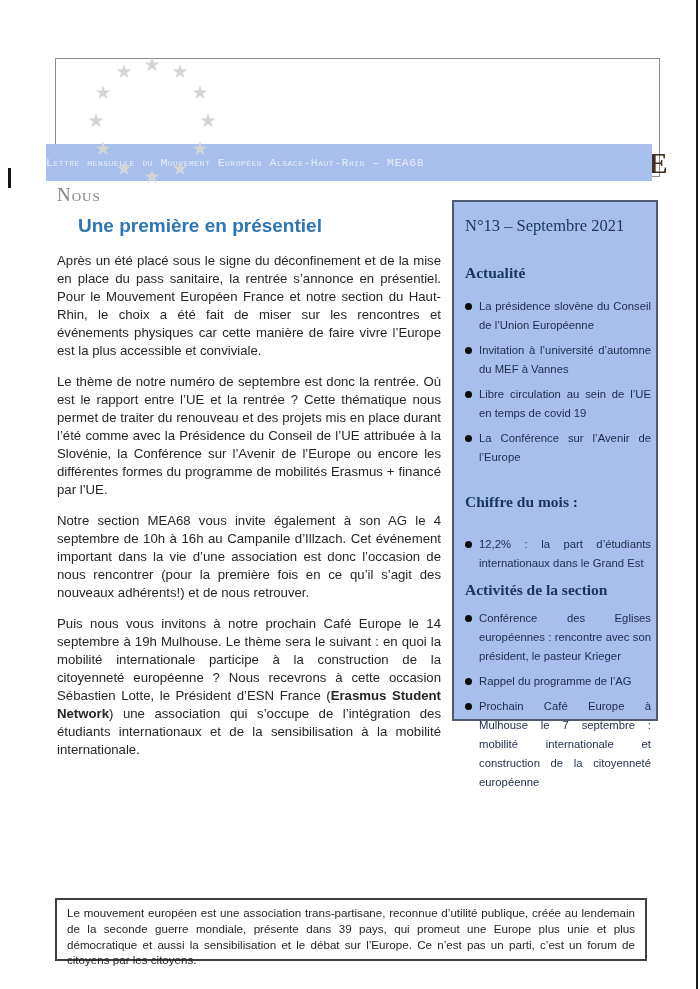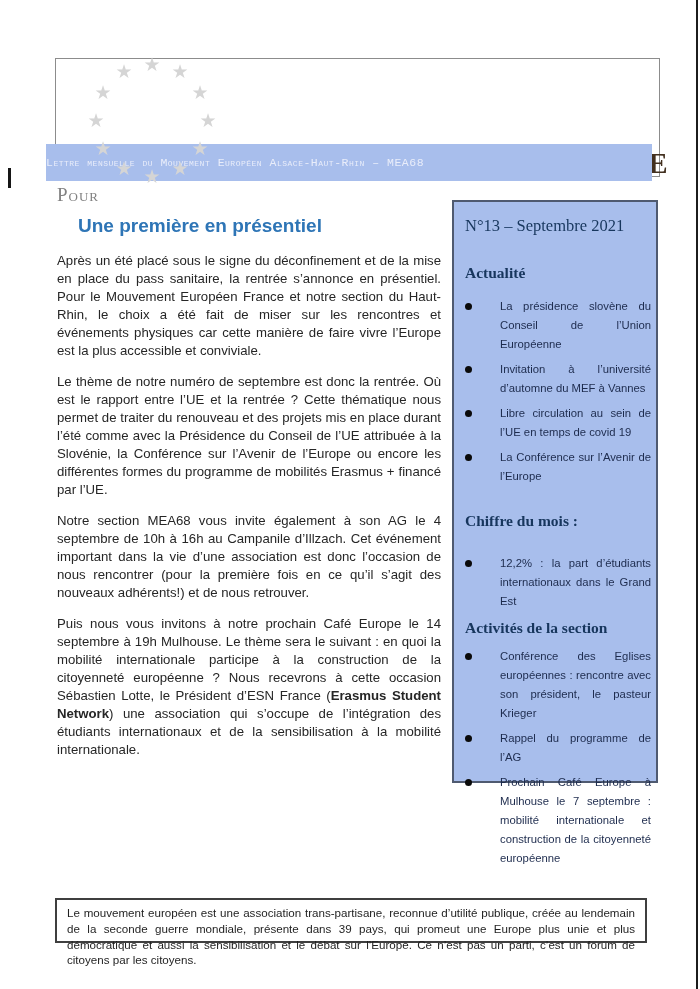--- a/index.html
+++ b/index.html
@@ -25,33 +25,33 @@
 
   
   .edito-label{position:absolute;left:57px;top:184px;font-family:"Liberation Serif",serif;
                font-variant:small-caps;font-size:19px;color:#818181;letter-spacing:1px;}
   .headline{position:absolute;left:78px;top:215px;font-size:19px;font-weight:bold;color:#2e75b6;}
   .article{position:absolute;left:57px;top:252px;width:384px;}
   .article p{margin:0 0 13px 0;font-size:13.2px;line-height:18px;text-align:justify;color:#262626;}
   .article b{font-weight:bold;}
 
   
-  .sidebar{position:absolute;left:452px;top:200px;width:206px;height:583px;box-sizing:border-box;
+  .sidebar{position:absolute;left:452px;top:200px;width:206px;height:521px;box-sizing:border-box;
            background:#a8beec;border:2px solid #4f5a70;padding:14px 5px 8px 11px;}
   .issue{font-family:"Liberation Serif",serif;font-size:16.5px;color:#17365d;margin-bottom:24px;}
   .side-heading{font-family:"Liberation Serif",serif;font-weight:bold;font-size:15.5px;color:#17365d;margin-top:28px;}
   .h-act{margin-bottom:15px;}
   .h-chiffre{margin-top:26px;margin-bottom:24px;font-family:Liberation Serif, serif;}
   .h-activites{margin-top:8px;margin-bottom:10px;}
-  .side-item{display:flex;gap:28px;margin-bottom:6px;}
+  .side-item{display:flex;gap:7px;margin-bottom:6px;}
   .bullet{width:7px;height:7px;border-radius:50%;background:#0a0a0a;flex:none;margin-top:6px;}
   .side-item .txt{font-size:11.3px;line-height:19px;color:#1d2b4d;text-align:justify;flex:1;}
 
   
-  .footer-box{position:absolute;left:55px;top:898px;width:592px;height:45px;box-sizing:border-box;
+  .footer-box{position:absolute;left:55px;top:898px;width:592px;height:63px;box-sizing:border-box;
               border:2px solid #3f3f3f;background:#fff;padding:5px 10px;}
   .footer-box .txt{font-size:11.6px;line-height:15.8px;text-align:justify;color:#1f1f1f;}
 </style>
 </head>
 <body>
 
 <div class="edge-right"></div>
 <div class="edge-tick"></div>
 
 <div class="header-box">
@@ -68,21 +68,21 @@
   <span style="left:200px;top:148px;">★</span>
   <span style="left:180px;top:168px;">★</span>
   <span style="left:152px;top:176px;">★</span>
   <span style="left:124px;top:168px;">★</span>
   <span style="left:103px;top:148px;">★</span>
   <span style="left:96px;top:120px;">★</span>
   <span style="left:103px;top:92px;">★</span>
   <span style="left:124px;top:71px;">★</span>
 </div>
 
-<div class="edito-label">Pour</div>
+<div class="edito-label">Nous</div>
 <div class="headline">Une première en présentiel</div>
 
 <div class="article">
   <p>Après un été placé sous le signe du déconfinement et de la mise en place du pass sanitaire, la rentrée s’annonce en présentiel. Pour le Mouvement Européen France et notre section du Haut-Rhin, le choix a été fait de miser sur les rencontres et événements physiques car cette manière de faire vivre l’Europe est la plus accessible et conviviale.</p>
   <p>Le thème de notre numéro de septembre est donc la rentrée. Où est le rapport entre l’UE et la rentrée ? Cette thématique nous permet de traiter du renouveau et des projets mis en place durant l’été comme avec la Présidence du Conseil de l’UE attribuée à la Slovénie, la Conférence sur l’Avenir de l’Europe ou encore les différentes formes du programme de mobilités Erasmus + financé par l’UE.</p>
   <p>Notre section MEA68 vous invite également à son AG le 4 septembre de 10h à 16h au Campanile d’Illzach. Cet événement important dans la vie d’une association est donc l’occasion de nous rencontrer (pour la première fois en ce qu’il s’agit des nouveaux adhérents!) et de nous retrouver.</p>
   <p><span>Puis nous vous invitons à notre prochain Café Europe le 14 septembre à 19h Mulhouse.  Le thème sera le suivant : en quoi la mobilité internationale participe à la construction de la citoyenneté européenne ? Nous recevrons à cette occasion Sébastien Lotte, le Président d’ESN France (</span><b>Erasmus Student Network</b><span>) une association qui s’occupe de l’intégration des étudiants internationaux et de la sensibilisation à la mobilité internationale.</span></p>
 </div>
 
 <div class="sidebar">

